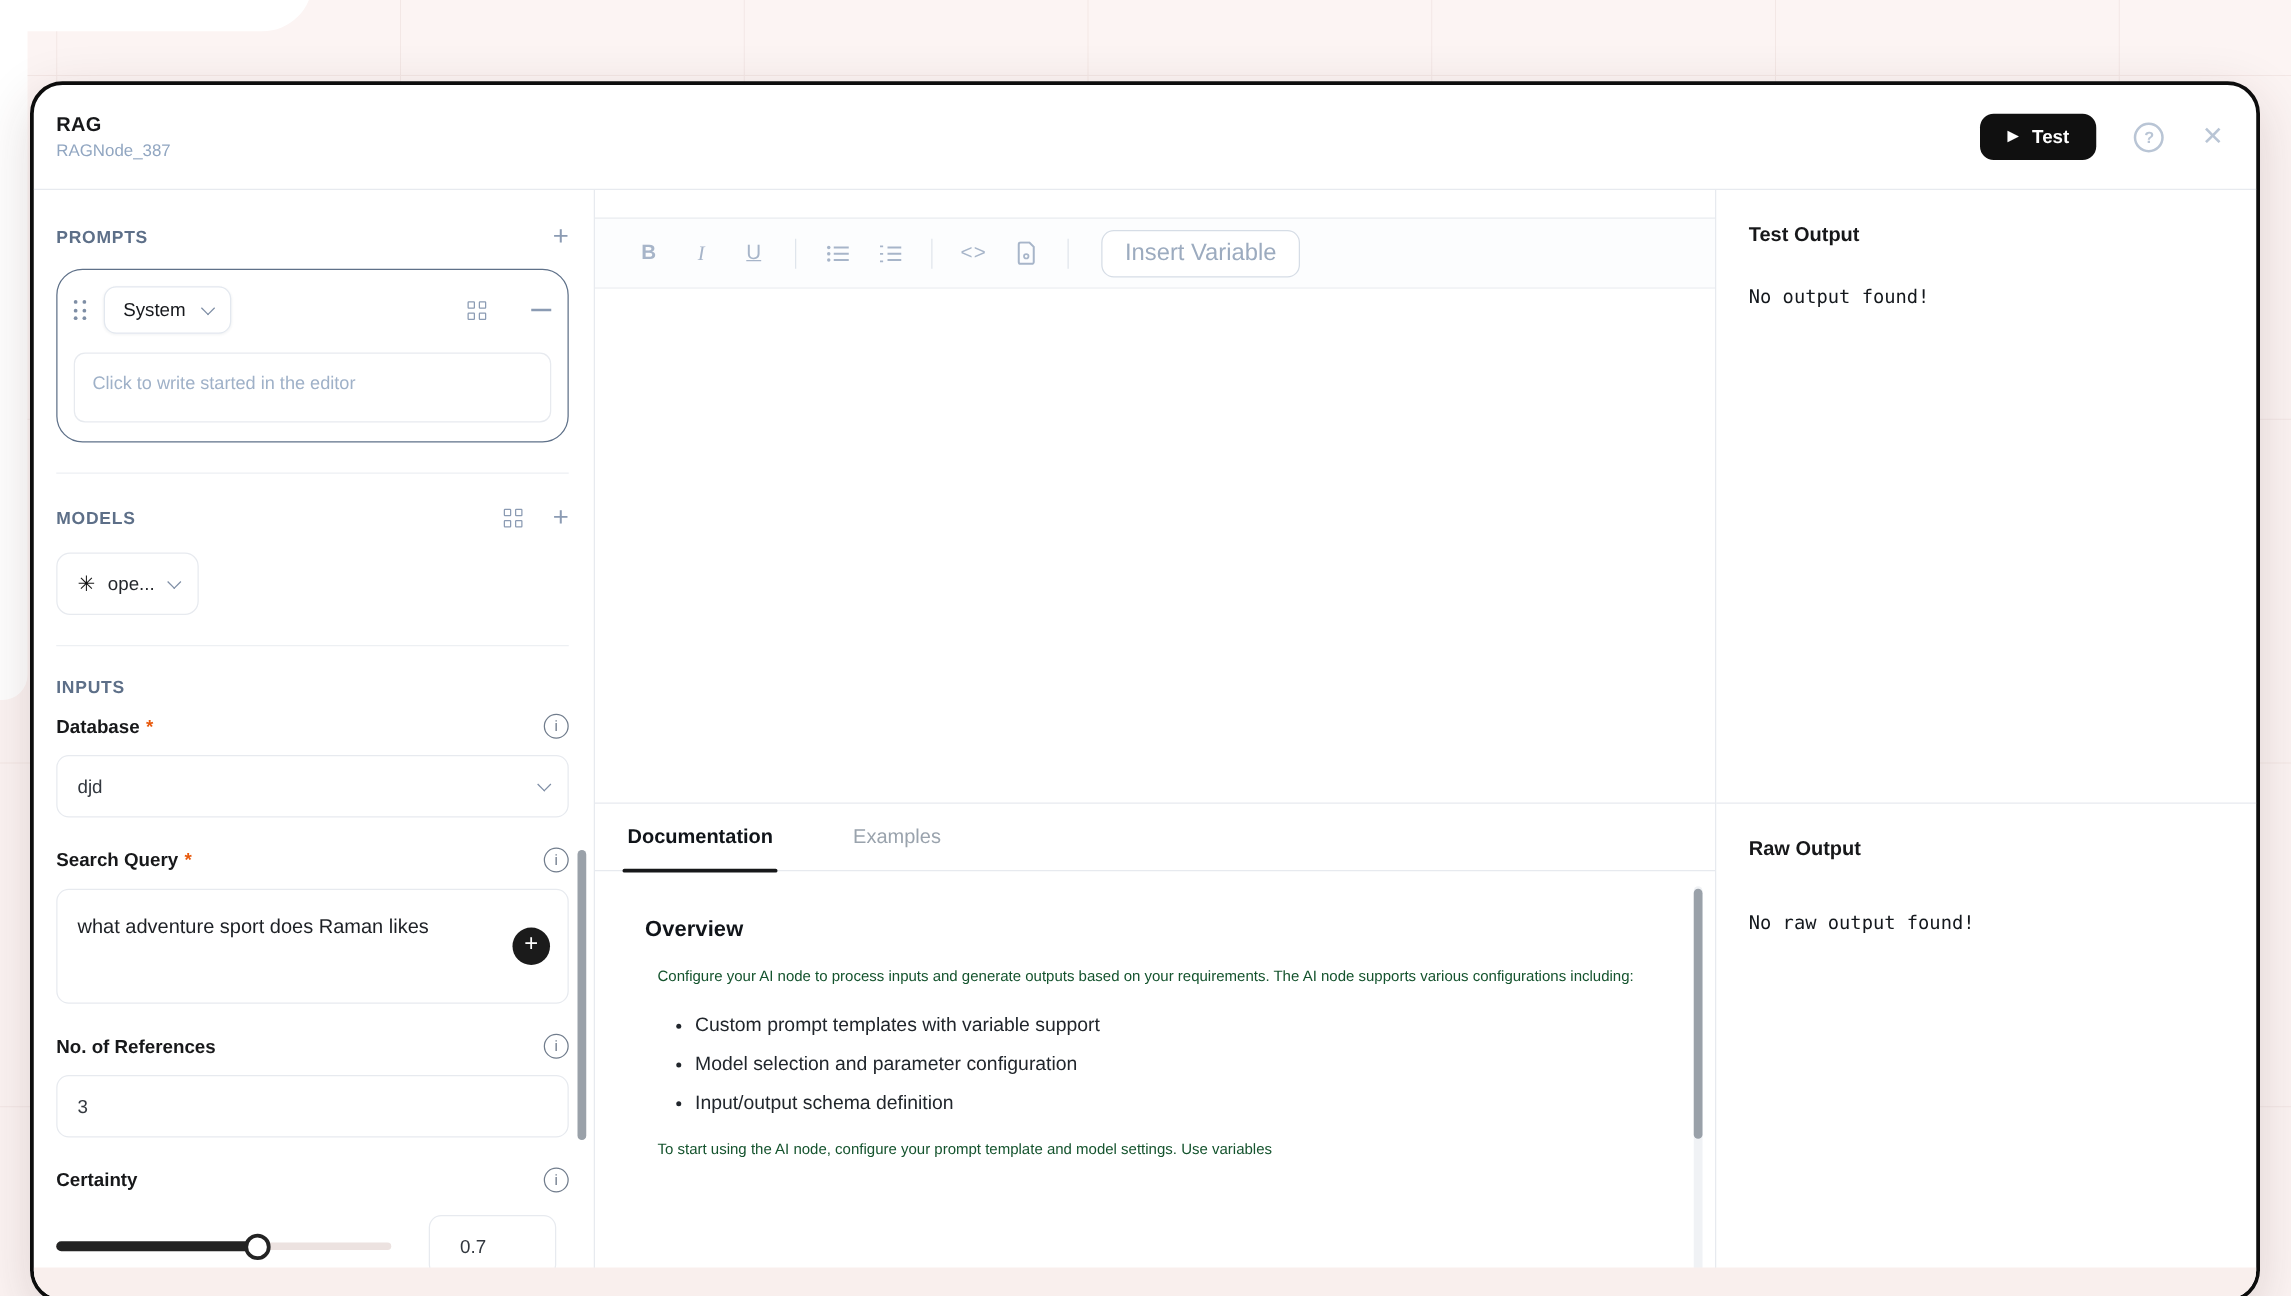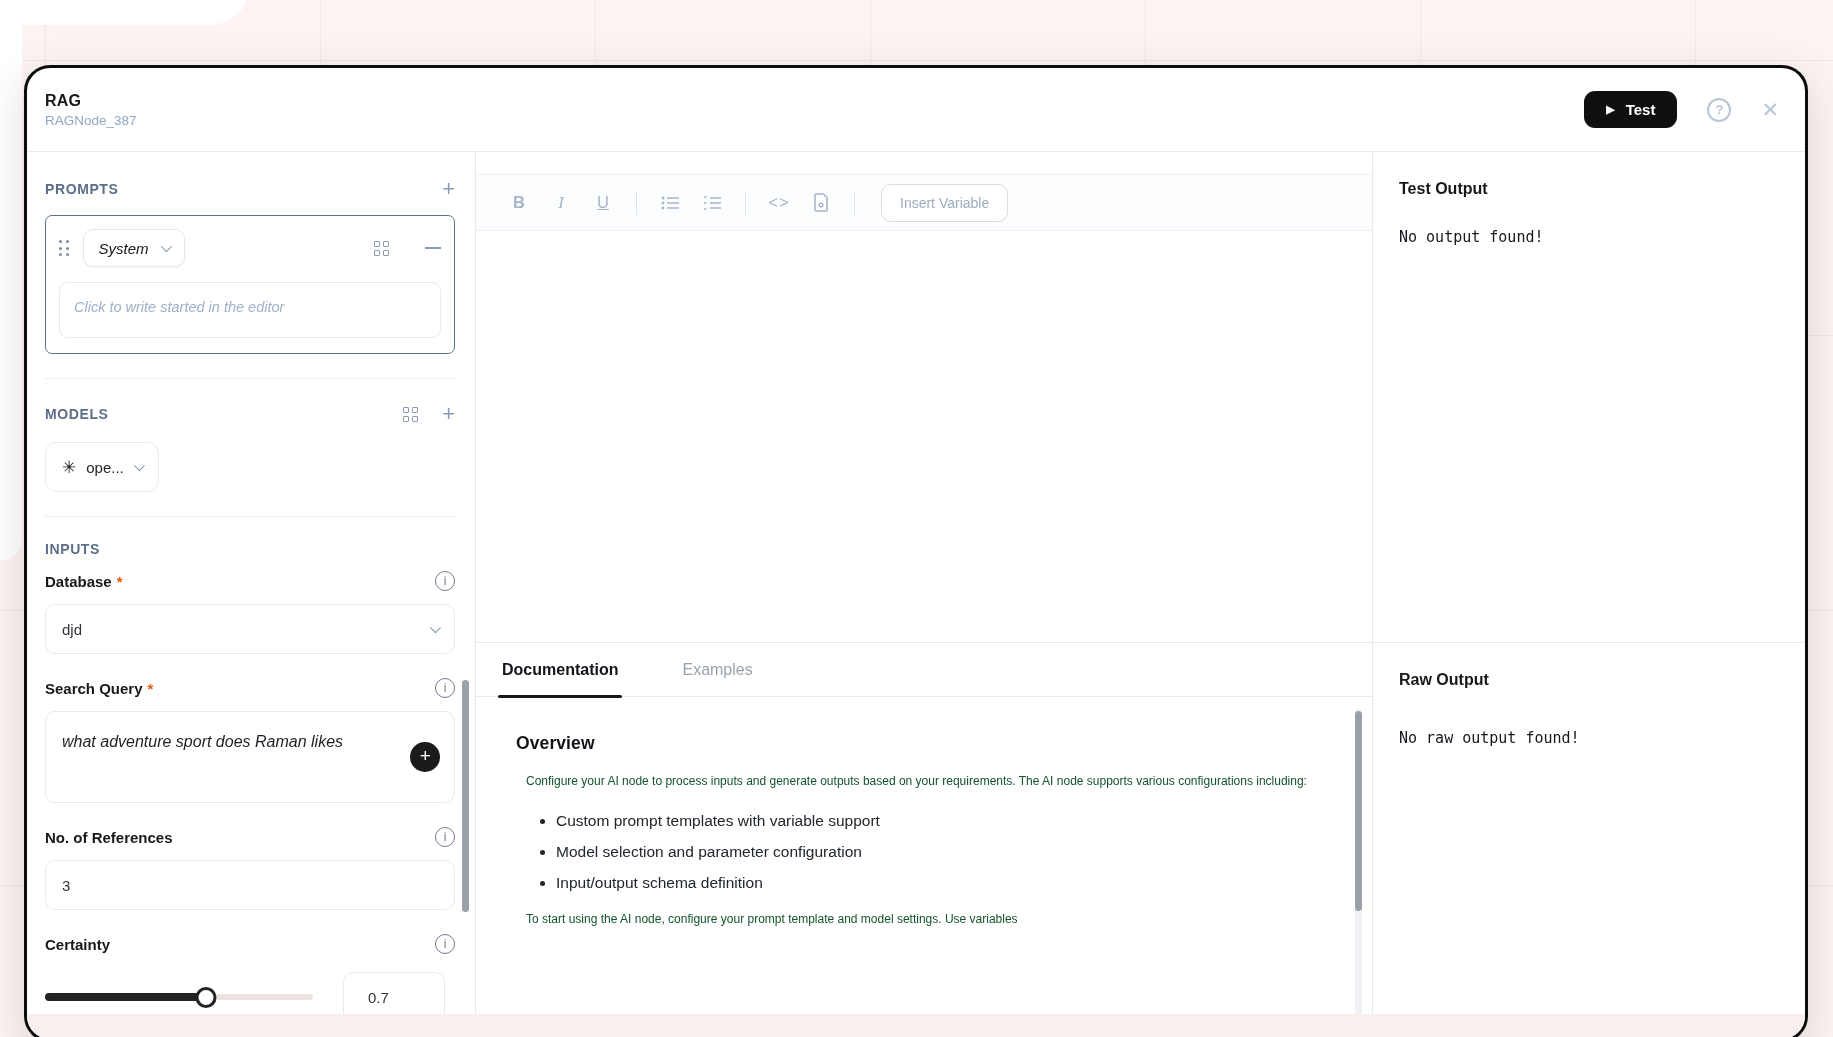--- a/index.html
+++ b/index.html
@@ -59,22 +59,22 @@
 
   
   .sec-label { font-size:14px; font-weight:bold; color:#5d6f88; letter-spacing:.6px; }
   .sec-row { display:flex; align-items:center; }
   .plus-ic { font-size:22px; font-weight:400; color:#8b9bb3; cursor:pointer; line-height:1; }
   .grid-ic { display:grid; grid-template-columns:6px 6px; grid-template-rows:6px 6px;
     gap:3px; cursor:pointer; }
   .grid-ic span { border:1.5px solid #8b9bb3; border-radius:1px; }
   .minus-ic { width:16px; height:2px; background:#8b9bb3; cursor:pointer; }
 
-  .prompt-card { margin-top:15px; border:1.5px solid #5f7189; border-radius:7px;
-    padding:13px 13px 15px 13px;font-style:italic; }
+  .prompt-card { margin-top:15px; border:1.5px solid #5f7189; border-radius:21px;
+    padding:13px 13px 15px 13px; }
   .prompt-top { display:flex; align-items:center; gap:14px; }
   .drag-ic { display:grid; grid-template-columns:3px 3px; grid-template-rows:3px 3px 3px;
     gap:3.5px; cursor:grab; }
   .drag-ic span { background:#7e8ea5; border-radius:50%; }
   .role-select { display:flex; align-items:center; gap:12px; border:1px solid #e3e8ef;
     border-radius:10px; height:38px; padding:0 15px; font-size:15px; color:#16181c;
     font-weight:500; box-shadow:0 1px 2px rgba(20,30,50,.05); cursor:pointer; background:#fff; }
   .chev { width:8px; height:8px; border-right:1.7px solid #7e8ea5; border-bottom:1.7px solid #7e8ea5;
     transform:rotate(45deg) translateY(-2px); }
   .prompt-top .spacer { flex:1; }
@@ -95,21 +95,21 @@
   .req { color:#e8590c; margin-left:5px; font-size:15px; font-weight:bold; }
   .info-ic { margin-left:auto; width:20px; height:20px; border:1.5px solid #707c8c;
     border-radius:50%; color:#707c8c; font-size:12px; display:flex; align-items:center;
     justify-content:center; font-style:normal; cursor:pointer; }
   .input-box { margin-top:13px; border:1px solid #e7eaef; border-radius:10px;
     height:50px; display:flex; align-items:center; padding:0 16px; font-size:15px;
     color:#33383f; background:#fff; }
   .input-box .chev { margin-left:auto; }
   .textarea-box { margin-top:13px; border:1px solid #e7eaef; border-radius:10px;
     padding:15px 52px 15px 16px; font-size:16px; line-height:1.9; color:#1d2025;
-    position:relative; min-height:92px; background:#fff;font-style:italic; }
+    position:relative; min-height:92px; background:#fff; }
   .add-circle { position:absolute; right:14px; top:50%; transform:translateY(-50%);
     width:30px; height:30px; border-radius:50%; background:#1b1b1b; color:#fff;
     font-size:19px; display:flex; align-items:center; justify-content:center;
     cursor:pointer; padding-bottom:2px; }
 
   .slider-row { display:flex; align-items:center; margin-top:18px; }
   .slider { position:relative; width:268px; height:20px; cursor:pointer; }
   .slider-track { position:absolute; left:0; right:0; top:7px; height:6px;
     border-radius:3px; background:#ece2e0; }
   .slider-fill { position:absolute; left:0; top:6px; height:8px; border-radius:4px;
@@ -129,21 +129,21 @@
     align-items:center; padding:0 26px; gap:8px; }
   .tb-btn { min-width:34px; height:34px; display:flex; align-items:center;
     justify-content:center; color:#a7b5c9; font-size:16.5px; cursor:pointer;
     border-radius:6px; }
   .tb-btn.bold { font-weight:bold; }
   .tb-btn.italic { font-style:italic; font-family:"Liberation Serif", serif; }
   .tb-btn.underline { text-decoration:underline; }
   .tb-sep { width:1px; height:24px; background:#dfe5ec; margin:0 8px; }
   .tb-svg { stroke:#a7b5c9; }
   .insert-var-btn { margin-left:10px; border:1.5px solid #d6dde6; border-radius:10px;
-    height:38px; padding:0 18px; font-size:14px; color:#9cabbf; background:#fff;
+    height:38px; padding:0 18px; font-size:19px; color:#9cabbf; background:#fff;
     font-family:inherit; cursor:pointer; }
   .editor-area { flex:1; background:#fff; cursor:text; }
 
   .tabs-wrap { border-top:1px solid #e7eaef; }
   .tabs { display:flex; align-items:flex-end; height:54px; padding:0 26px; gap:64px;
     border-bottom:1px solid #e7eaef; position:relative; }
   .tab { font-size:16px; padding-bottom:17px; cursor:pointer; position:relative; }
   .tab.active { font-weight:bold; color:#101419; }
   .tab.active::after { content:""; position:absolute; left:-4px; right:-4px; bottom:-2px;
     height:3px; background:#17181a; border-radius:2px; }

